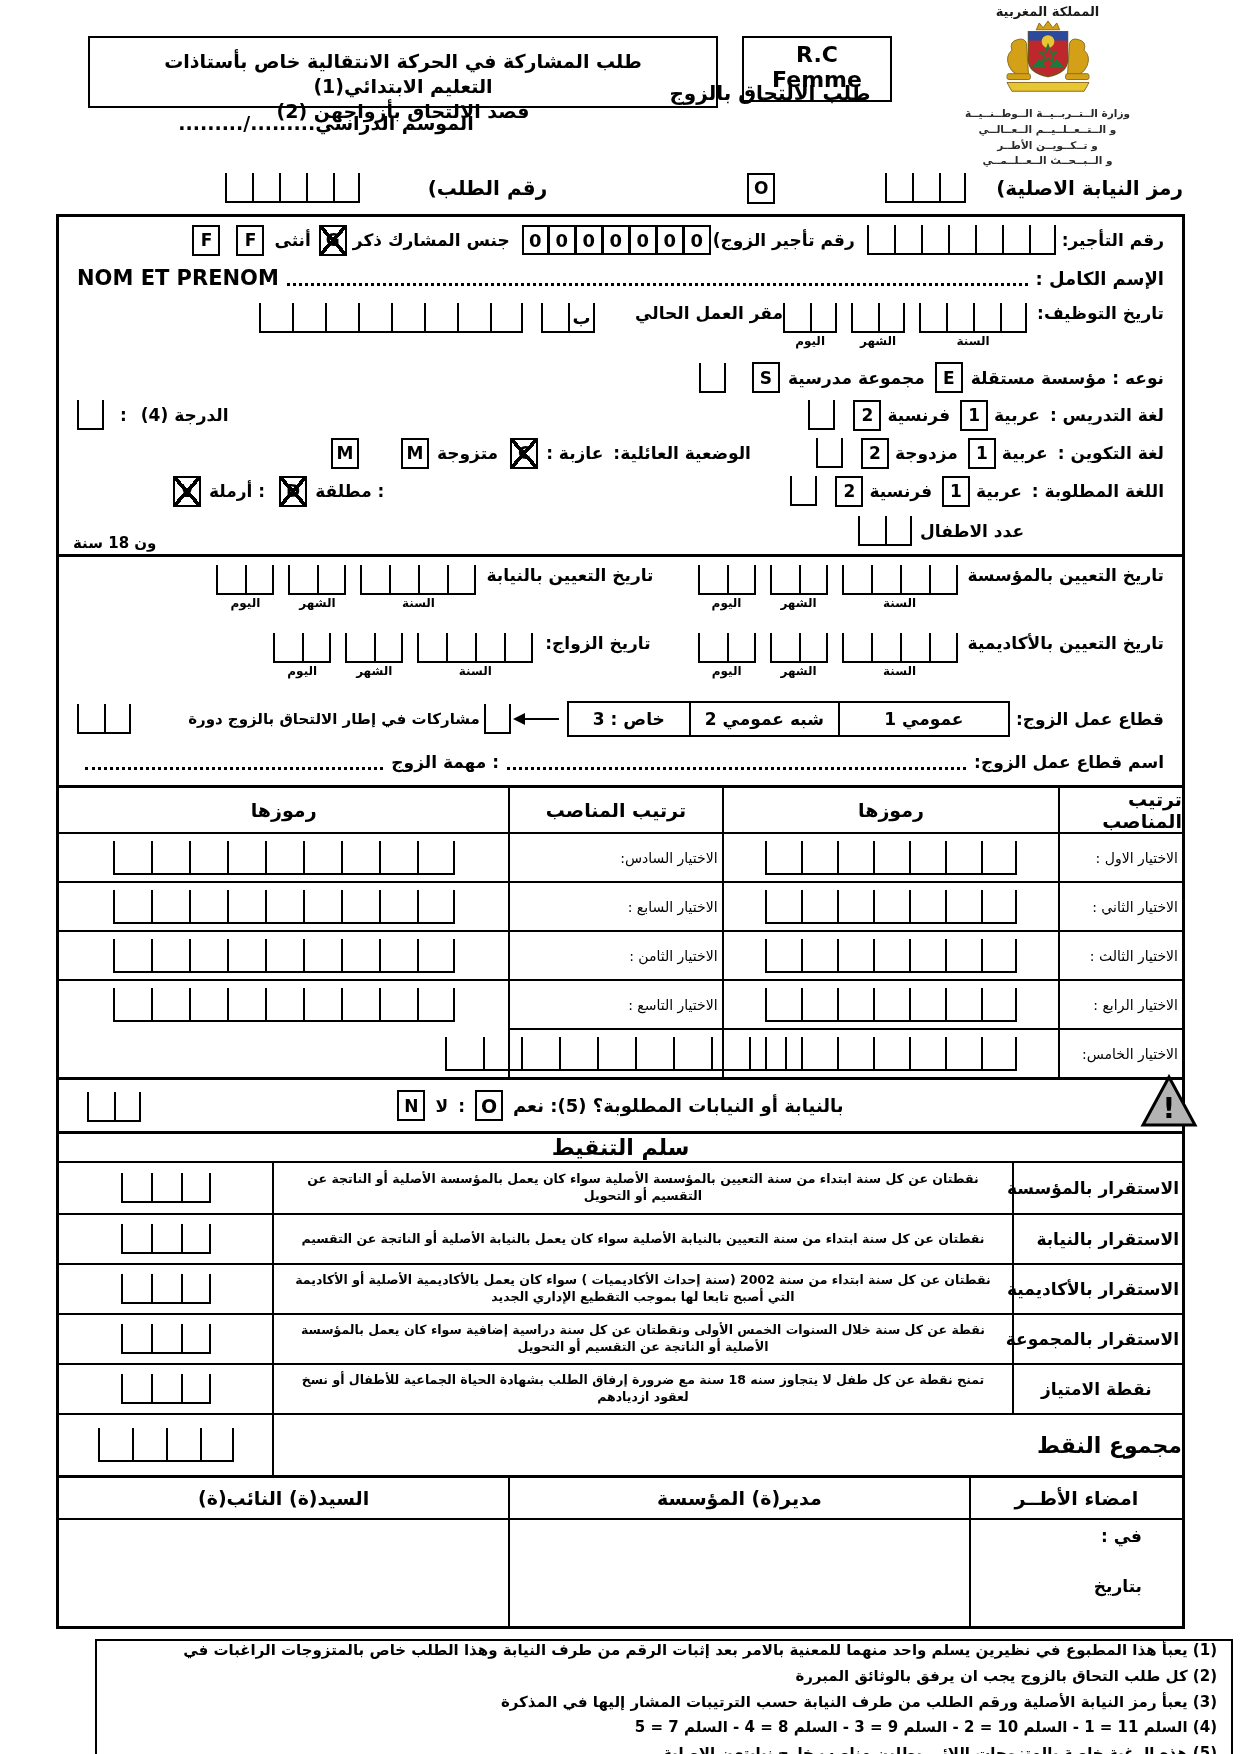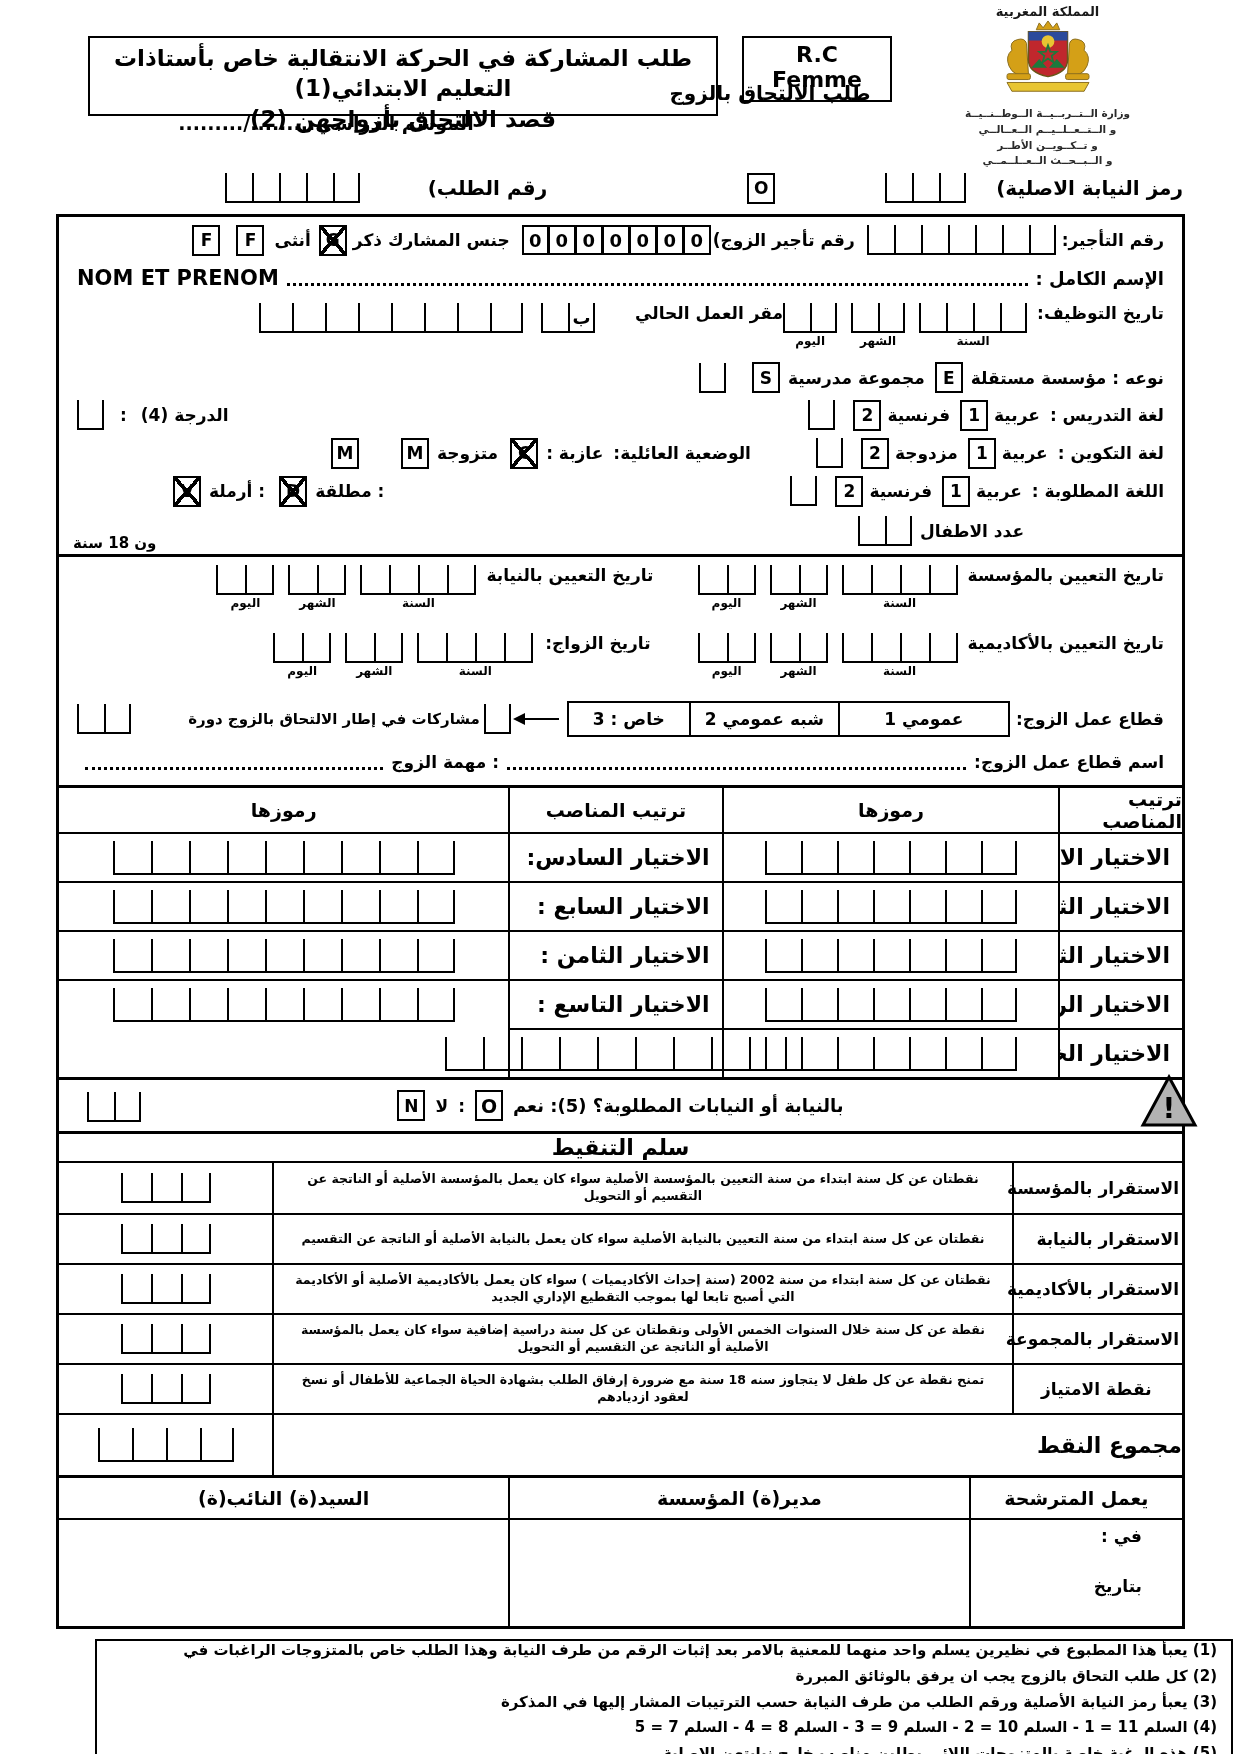--- a/index.html
+++ b/index.html
@@ -11,21 +11,21 @@
 .ltr{direction:ltr;unicode-bidi:isolate}
 .row{display:flex;align-items:center;padding:3px 10px;min-height:38px}
 .cells{display:flex;direction:ltr;flex:none}
 .cell{width:var(--cw,27px);height:var(--ch,30px);border-left:2px solid #000;border-bottom:2px solid #000;display:flex;align-items:center;justify-content:center;font-weight:bold;font-size:18px}
 .cells .cell:last-child{border-right:2px solid #000}
 .cells.boxed .cell{border:2px solid #000;border-left-width:1px}
 .cells.boxed .cell:first-child{border-left-width:2px}
 .codebox{min-width:28px;height:31px;border:2px solid #000;display:inline-flex;align-items:center;justify-content:center;font-weight:bold;font-size:17px;padding:0 3px;position:relative;flex:none;background:#fff}
 .crossed{background-image:linear-gradient(to top right,transparent 45%,#000 45%,#000 55%,transparent 55%),linear-gradient(to bottom right,transparent 45%,#000 45%,#000 55%,transparent 55%)}
 .hdr{position:relative;height:166px}
-.titlebox{position:absolute;left:88px;top:36px;width:630px;height:80px;border:2.5px solid #000;text-align:center;font-weight:bold;font-size:23px;line-height:1.32;padding-top:5px}
+.titlebox{position:absolute;left:88px;top:36px;width:630px;height:72px;border:2.5px solid #000;text-align:center;font-weight:bold;font-size:19px;line-height:1.32;padding-top:11px}
 .season{position:absolute;left:26px;top:112px;width:600px;text-align:center;font-weight:bold;font-size:19px}
 .rcbox{position:absolute;left:742px;top:36px;width:150px;height:66px;border:2.5px solid #000;text-align:center;font-weight:bold;font-size:22px;direction:ltr;line-height:1.15;padding-top:4px}
 .attach{position:absolute;left:-104px;top:44px;width:260px;font-weight:bold;font-size:20px;white-space:nowrap;direction:rtl;text-align:center}
 .emblem{position:absolute;left:915px;top:4px;width:265px;text-align:center}
 .kingdom{font-weight:bold;font-size:13px;color:#1a1a1a;margin-bottom:1px}
 .ministry{font-weight:bold;font-size:10.5px;color:#2a2a2a;line-height:1.5}
 .coderow{display:flex;align-items:center;padding:0 58px;height:44px}
 .mainwrap{margin:4px 56px 0;border:3px solid #000}
 .secC{padding:4px 8px 2px;position:relative}
 .secD{padding:4px 8px 2px;border-top:3px solid #000}
@@ -39,21 +39,21 @@
 .strip{display:flex;direction:rtl;border:2.5px solid #000;height:36px;flex:none}
 .strip>div{display:flex;align-items:center;justify-content:center;font-weight:bold;font-size:17px;padding:0 14px;border-left:2px solid #000}
 .strip>div:last-child{border-left:none}
 .arrowL{position:relative;width:44px;height:0;border-top:2.5px solid #000;flex:none}
 .arrowL::before{content:"";position:absolute;left:-2px;top:-7px;border:6px solid transparent;border-right:12px solid #000;border-left:none}
 .ct{display:grid;grid-template-columns:11% 30% 19% 40%;border-top:3px solid #000;direction:rtl}
 .ct>div{border-left:2.5px solid #000;border-top:2px solid #000;min-height:49px}
 .ct>div:nth-child(4n){border-left:none}
 .ct>div:nth-child(-n+4){border-top:none;min-height:31px}
 .cth{display:flex;align-items:center;justify-content:center;font-weight:bold;font-size:19px}
-.ctl{display:flex;align-items:center;padding-right:12px;font-weight:bold;font-size:22px;white-space:nowrap;overflow:hidden}
+.ctl{display:flex;align-items:center;padding-right:4px;font-weight:normal;font-size:14px;white-space:nowrap;overflow:hidden}
 .ctc{display:flex;align-items:center;justify-content:center}
 .qrow{position:relative;display:flex;align-items:center;justify-content:center;border-top:3px solid #000;min-height:54px;gap:10px}
 .qcellsL{position:absolute;left:28px;top:12px}
 .warn{position:absolute;right:-16px;top:-6px}
 .scTitle{border-top:3px solid #000;border-bottom:2.5px solid #000;text-align:center;font-weight:bold;font-size:22px;padding:1px 0}
 .sc{display:grid;grid-template-columns:15% 66% 19%;direction:rtl}
 .sc>div{border-top:2px solid #000;min-height:50px}
 .sc>div:nth-child(-n+3){border-top:none}
 .scl{font-size:17px;font-weight:bold;display:flex;align-items:center;padding-right:3px;white-space:nowrap;overflow:visible}
 .scd{font-size:12.5px;font-weight:bold;text-align:center;display:flex;align-items:center;justify-content:center;padding:2px 8px;border-left:2.5px solid #000;border-right:2.5px solid #000;line-height:1.35}
@@ -649,21 +649,21 @@
         <div class="cells" style="--cw:34px;--ch:34px">
           <div class="cell"></div>
           <div class="cell"></div>
           <div class="cell"></div>
           <div class="cell"></div>
         </div>
       </div>
   </div>
 
   <div class="sg">
-    <div class="sgh">يعمل المترشحة</div>
+    <div class="sgh">امضاء الأطــر</div>
     <div class="sgh">مدير(ة) المؤسسة</div>
     <div class="sgh">السيد(ة) النائب(ة)</div>
     <div class="sgb">
       <div>في :</div>
       <div style="margin-top:30px">بتاريخ</div>
     </div>
     <div class="sgb"></div>
     <div class="sgb"></div>
   </div>
 </div>

